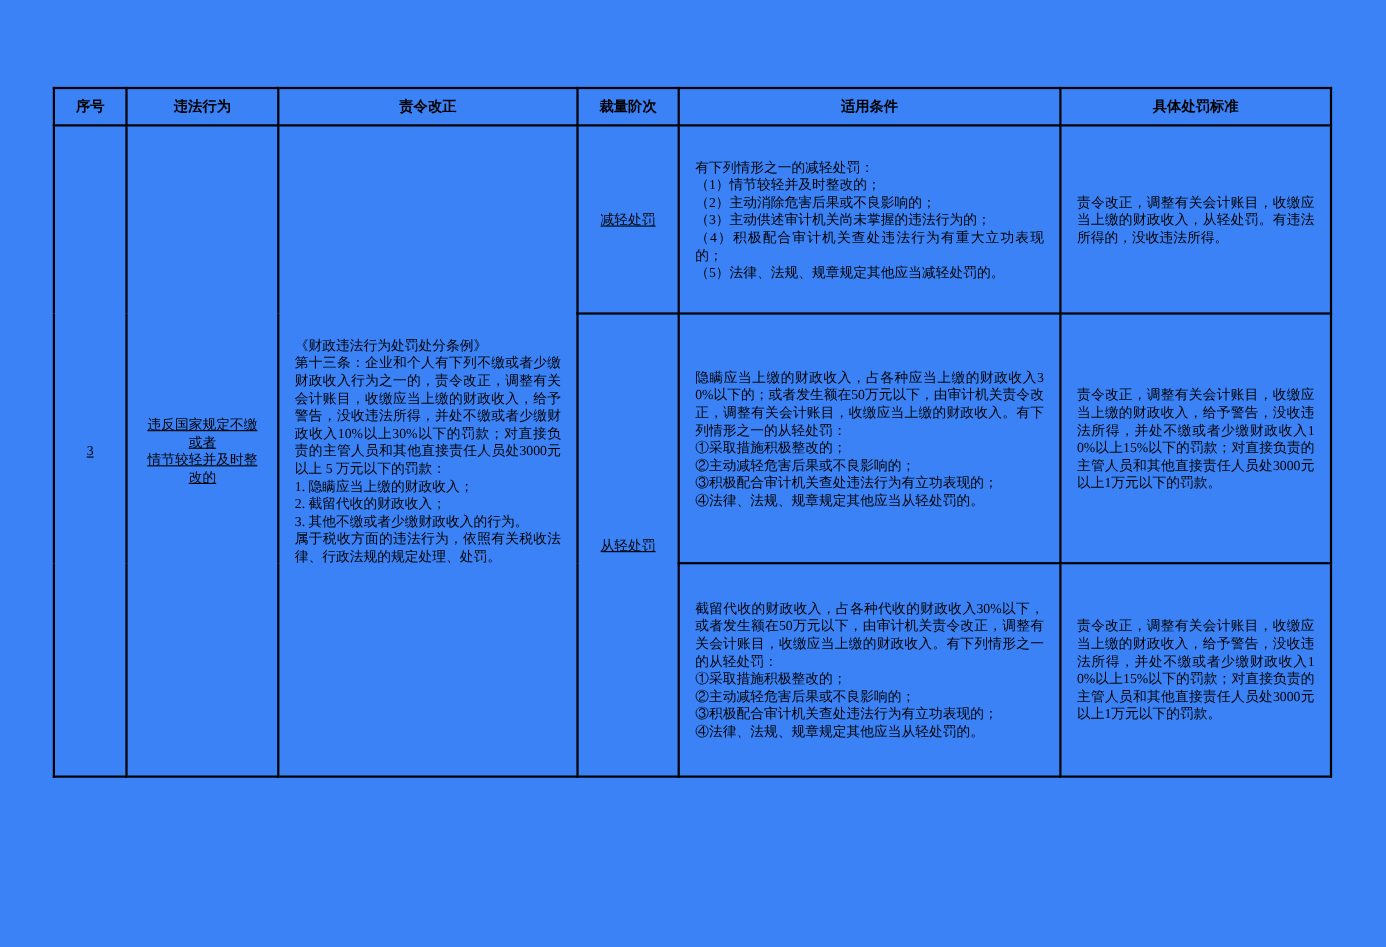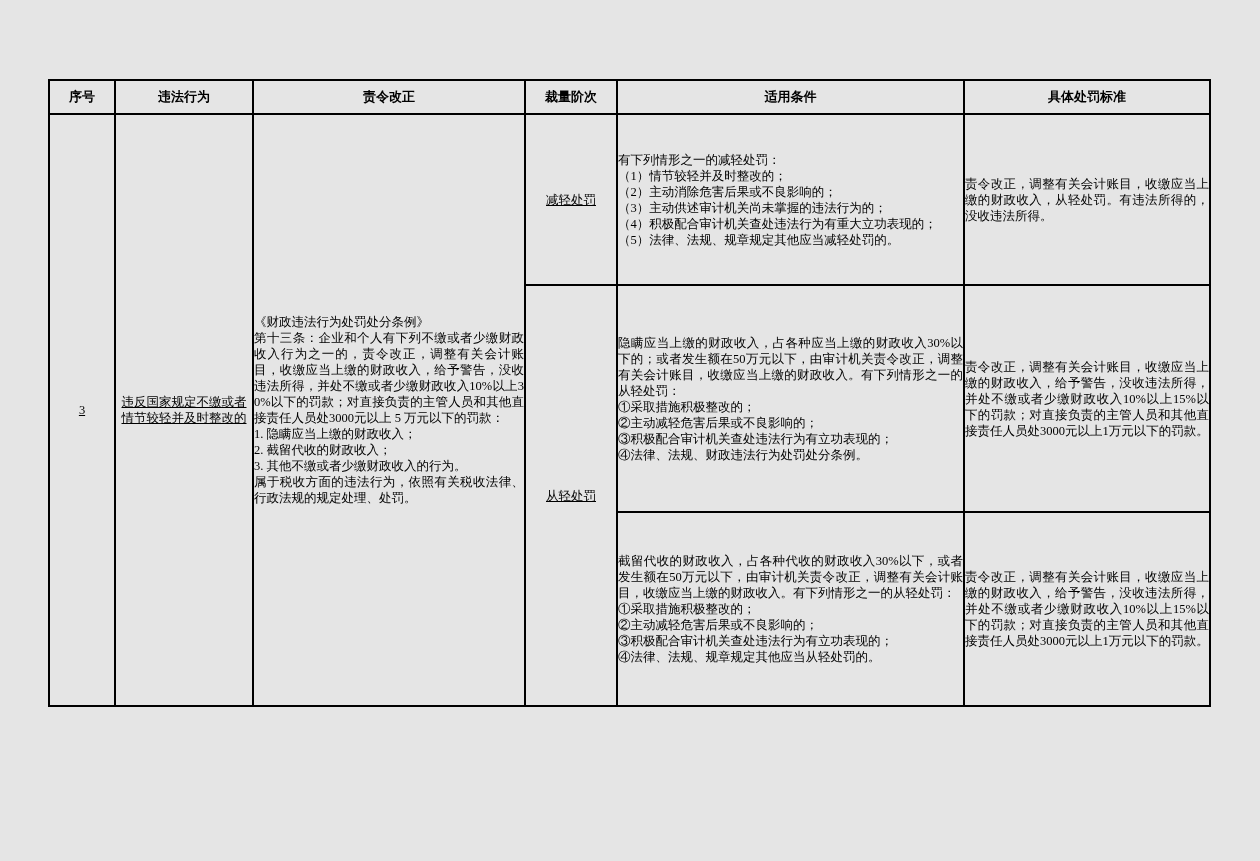--- a/index.html
+++ b/index.html
@@ -4,39 +4,39 @@
 <style>
   html, body {
     margin: 0;
     padding: 0;
     background: #ffffff;
   }
   .page {
     position: relative;
     width: 1260px;
     height: 861px;
-    background: #e5e5e5;
+    background: #3b82f6;
     overflow: hidden;
     font-family: "Liberation Serif", "DejaVu Serif", serif;
     color: #000000;
   }
   table.grid {
     position: absolute;
     left: 48px;
     top: 79px;
     width: 1161px;
     border-collapse: collapse;
     table-layout: fixed;
   }
   table.grid th, table.grid td {
     border: 2px solid #000000;
     vertical-align: middle;
     font-size: 12.5px;
     line-height: 16px;
-    padding: 2px 0;
+    padding: 2px 14px;
     overflow: hidden;
   }
   table.grid th {
     font-family: "Liberation Sans", "DejaVu Sans", sans-serif;
     font-weight: bold;
     font-size: 13px;
     text-align: center;
     padding: 2px 2px;
   }
   tr.hrow  { height: 34px; }
@@ -101,21 +101,21 @@
 （4）积极配合审计机关查处违法行为有重大立功表现的；
 （5）法律、法规、规章规定其他应当减轻处罚的。</td>
         <td class="just prewrap">责令改正，调整有关会计账目，收缴应当上缴的财政收入，从轻处罚。有违法所得的，没收违法所得。</td>
       </tr>
       <tr class="r2">
         <td class="center" rowspan="2">从轻处罚</td>
         <td class="just prewrap">隐瞒应当上缴的财政收入，占各种应当上缴的财政收入30%以下的；或者发生额在50万元以下，由审计机关责令改正，调整有关会计账目，收缴应当上缴的财政收入。有下列情形之一的从轻处罚：
 ①采取措施积极整改的；
 ②主动减轻危害后果或不良影响的；
 ③积极配合审计机关查处违法行为有立功表现的；
-④法律、法规、财政违法行为处罚处分条例。</td>
+④法律、法规、规章规定其他应当从轻处罚的。</td>
         <td class="just prewrap">责令改正，调整有关会计账目，收缴应当上缴的财政收入，给予警告，没收违法所得，并处不缴或者少缴财政收入10%以上15%以下的罚款；对直接负责的主管人员和其他直接责任人员处3000元以上1万元以下的罚款。</td>
       </tr>
       <tr class="r3">
         <td class="just prewrap">截留代收的财政收入，占各种代收的财政收入30%以下，或者发生额在50万元以下，由审计机关责令改正，调整有关会计账目，收缴应当上缴的财政收入。有下列情形之一的从轻处罚：
 ①采取措施积极整改的；
 ②主动减轻危害后果或不良影响的；
 ③积极配合审计机关查处违法行为有立功表现的；
 ④法律、法规、规章规定其他应当从轻处罚的。</td>
         <td class="just prewrap">责令改正，调整有关会计账目，收缴应当上缴的财政收入，给予警告，没收违法所得，并处不缴或者少缴财政收入10%以上15%以下的罚款；对直接负责的主管人员和其他直接责任人员处3000元以上1万元以下的罚款。</td>
       </tr>

